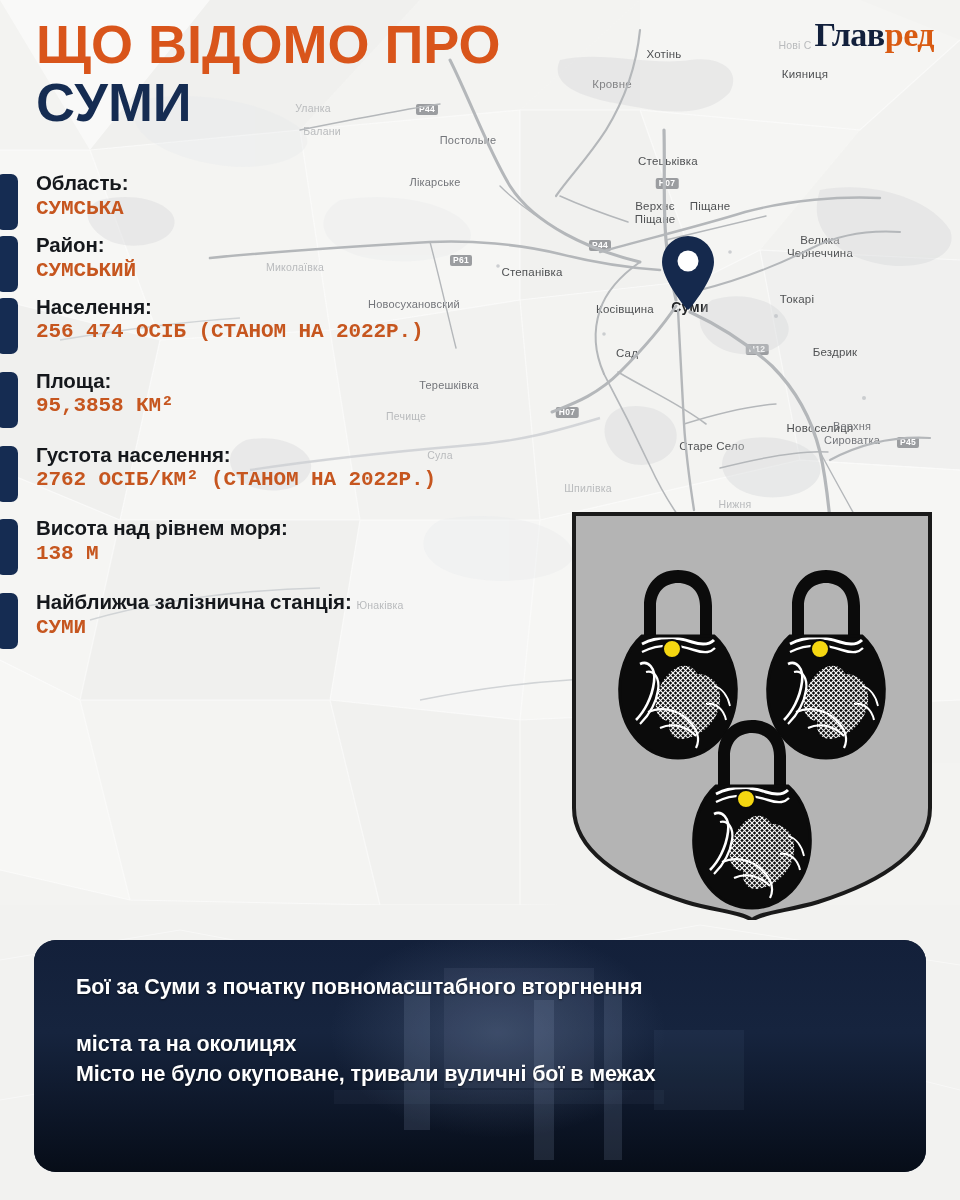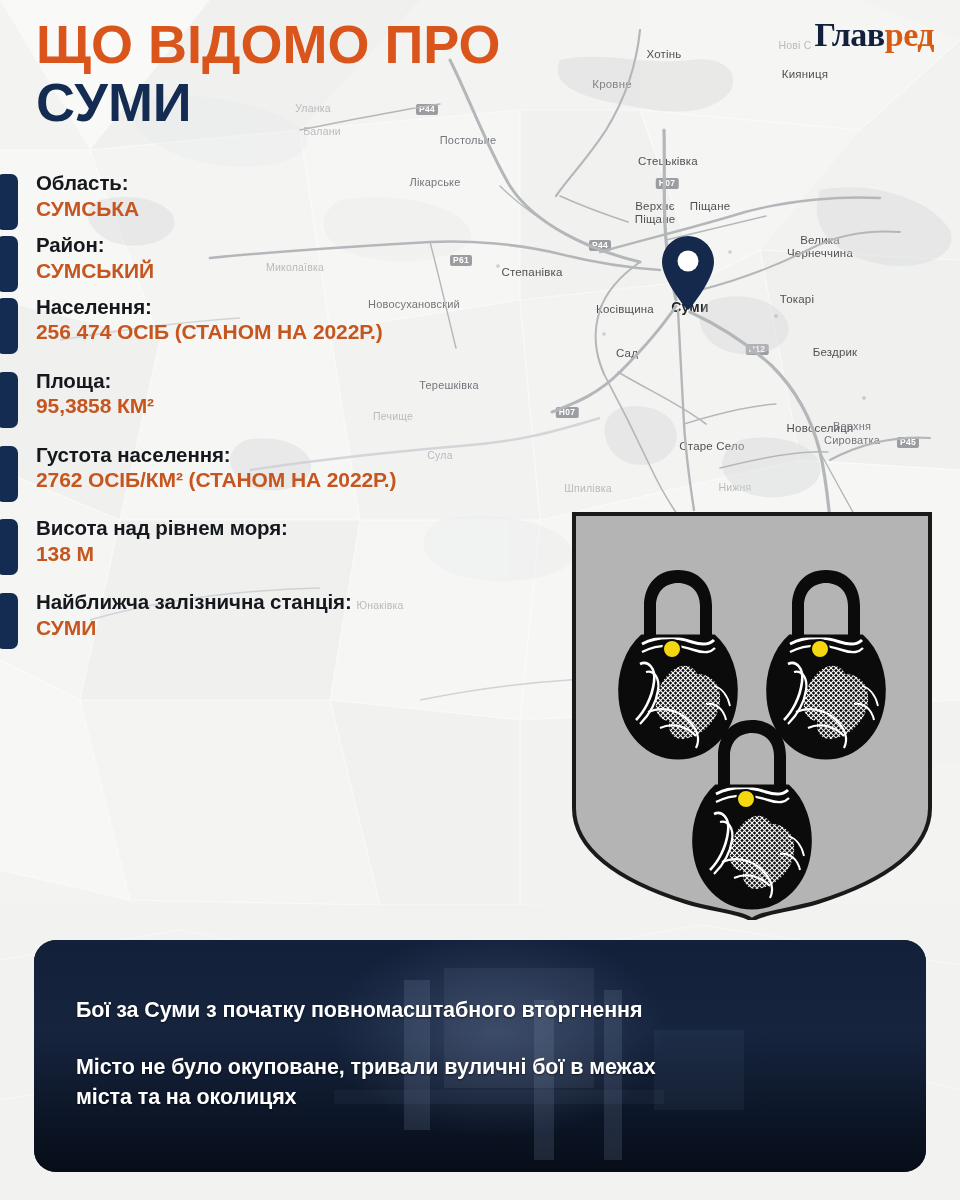--- a/index.html
+++ b/index.html
@@ -139,20 +139,21 @@
     line-height: 1.25;
     letter-spacing: -.1px;
   }
   .fact .fvalue {
     font-size: 21px;
     font-weight: 700;
     color: #c6561f;
     line-height: 1.25;
     text-transform: uppercase;
     letter-spacing: -.1px;
+    font-family: Liberation Mono, monospace;
   }
   .fact.sp { margin-bottom: 22px; }
 
   
   .coa-box {
     position: absolute;
     left: 568px; top: 508px;
     width: 368px; height: 412px;
     z-index: 4;
   }
@@ -174,21 +175,20 @@
       linear-gradient(180deg, #13203a 0%, #16243e 40%, #0c1526 78%, #070d18 100%);
   }
   .bottom-panel .bld {
     position: absolute;
     background: rgba(150,168,200,.16);
   }
   .bottom-panel .txt {
     position: relative;
     z-index: 2;
     padding: 32px 40px 0 42px;
-    margin-top: 23px;
   }
   .bottom-panel .line {
     color: #ffffff;
     font-size: 21.5px;
     font-weight: 700;
     line-height: 1.42;
     letter-spacing: -.1px;
     text-shadow: 0 1px 2px rgba(0,0,0,.55);
   }
   .bottom-panel .gap { height: 26px; }
@@ -346,28 +346,28 @@
       <div class="mlabel s1" style="left: 820px; top: 234px;">Велика</div>
       <div class="mlabel s1" style="left: 820px; top: 247px;">Чернеччина</div>
       <div class="mlabel s3" style="left: 295px; top: 262px;">Миколаївка</div>
       <div class="mlabel s1" style="left: 532px; top: 266px;">Степанівка</div>
       <div class="mlabel s2" style="left: 414px; top: 299px;">Новосухановский</div>
       <div class="mlabel s1" style="left: 625px; top: 303px;">Косівщина</div>
       <div class="mlabel s1" style="left: 797px; top: 293px;">Токарі</div>
       <div class="mlabel s1" style="left: 627px; top: 347px;">Сад</div>
       <div class="mlabel s1" style="left: 835px; top: 346px;">Бездрик</div>
       <div class="mlabel s2" style="left: 449px; top: 380px;">Терешківка</div>
-      <div class="mlabel s3" style="left: 393px; top: 411px;">Печище</div>
+      <div class="mlabel s3" style="left: 406px; top: 411px;">Печище</div>
       <div class="mlabel s3" style="left: 440px; top: 450px;">Сула</div>
       <div class="mlabel s1" style="left: 712px; top: 440px;">Старе Село</div>
       <div class="mlabel s1" style="left: 814px; top: 422px; padding-left: 12px;">Новоселиця</div>
       <div class="mlabel s2" style="left: 852px; top: 421px;">Верхня</div>
       <div class="mlabel s2" style="left: 852px; top: 435px;">Сироватка</div>
       <div class="mlabel s3" style="left: 588px; top: 483px;">Шпилівка</div>
-      <div class="mlabel s3" style="left: 735px; top: 482px;">Нижня</div>
+      <div class="mlabel s3" style="left: 735px; top: 499px;">Нижня</div>
       <div class="mlabel s3" style="left: 735px; top: 512px;">Сироватка</div>
       <div class="mlabel s3" style="left: 380px; top: 600px;">Юнаківка</div>
     </div>
   <div id="map-roads">
       <div class="road" style="left: 427px; top: 104px;">Р44</div>
       <div class="road" style="left: 461px; top: 239px; margin-top: 16px;">Р61</div>
       <div class="road" style="left: 600px; top: 240px;">Р44</div>
       <div class="road" style="left: 667px; top: 178px;">H07</div>
       <div class="road" style="left: 567px; top: 407px;">H07</div>
       <div class="road" style="left: 757px; top: 344px;">H12</div>
@@ -487,18 +487,18 @@
       <div class="bld" style="left:370px; top:40px; width:26px; height:150px;"></div>
       <div class="bld" style="left:410px; top:28px; width:150px; height:120px; opacity:.55;"></div>
       <div class="bld" style="left:500px; top:60px; width:20px; height:160px;"></div>
       <div class="bld" style="left:570px; top:50px; width:18px; height:170px;"></div>
       <div class="bld" style="left:620px; top:90px; width:90px; height:80px; opacity:.4;"></div>
       <div class="bld" style="left:300px; top:150px; width:330px; height:14px; opacity:.35;"></div>
     </div>
     <div class="txt">
       <div class="line">Бої за Суми з початку повномасштабного вторгнення</div>
       <div class="gap"></div>
+      <div class="line">міста та на околицях</div>
       <div class="line">Місто не було окуповане, тривали вуличні бої в межах</div>
-      <div class="line">міста та на околицях</div>
     </div>
   </div>
 
 </div>
 
 </body></html>

